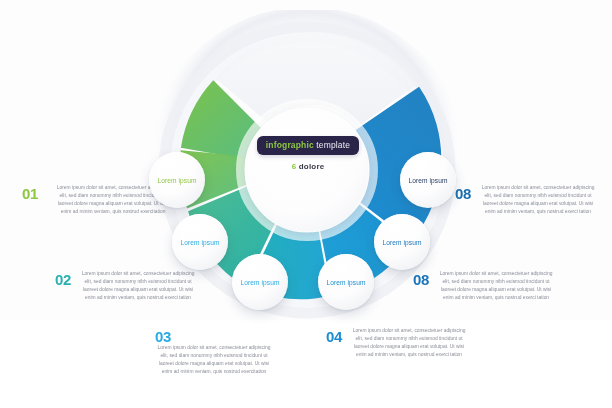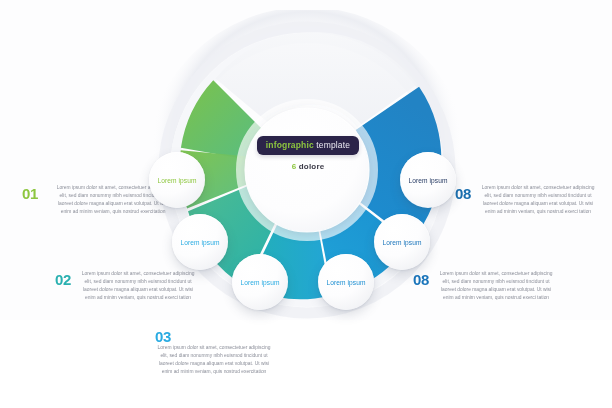--- a/index.html
+++ b/index.html
@@ -253,20 +253,24 @@
   <div class="item ltr" id="it2">
     <div class="num" style="color:#2ab0b0">02</div>
     <div class="body">Lorem ipsum dolor sit amet, consectetuer adipiscing elit, sed diam nonummy nibh euismod tincidunt ut laoreet dolore magna aliquam erat volutpat. Ut wisi enim ad minim veniam, quis nostrud exerci tation</div>
   </div>
 
   <div class="item ltr" id="it3">
     <div class="num" style="color:#29abe2">03</div>
     <div class="body">Lorem ipsum dolor sit amet, consectetuer adipiscing elit, sed diam nonummy nibh euismod tincidunt ut laoreet dolore magna aliquam erat volutpat. Ut wisi enim ad minim veniam, quis nostrud exercitation</div>
   </div>
 
+  <div class="item ltr" id="it4">
+    <div class="num" style="color:#1b8ed1">04</div>
+    <div class="body">Lorem ipsum dolor sit amet, consectetuer adipiscing elit, sed diam nonummy nibh euismod tincidunt ut laoreet dolore magna aliquam erat volutpat. Ut wisi enim ad minim veniam, quis nostrud exerci tation</div>
+  </div>
 
   <div class="item rtl" id="it5">
     <div class="num" style="color:#1a75bb;margin-left:0;margin-right:8px;order:0">08</div>
     <div class="body">Lorem ipsum dolor sit amet, consectetuer adipiscing elit, sed diam nonummy nibh euismod tincidunt ut laoreet dolore magna aliquam erat volutpat. Ut wisi enim ad minim veniam, quis nostrud exerci tation</div>
   </div>
 
   <div class="item rtl" id="it6">
     <div class="num" style="color:#1a6faf;margin-left:0;margin-right:8px;order:0">08</div>
     <div class="body">Lorem ipsum dolor sit amet, consectetuer adipiscing elit, sed diam nonummy nibh euismod tincidunt ut laoreet dolore magna aliquam erat volutpat. Ut wisi enim ad minim veniam, quis nostrud exerci tation</div>
   </div>

